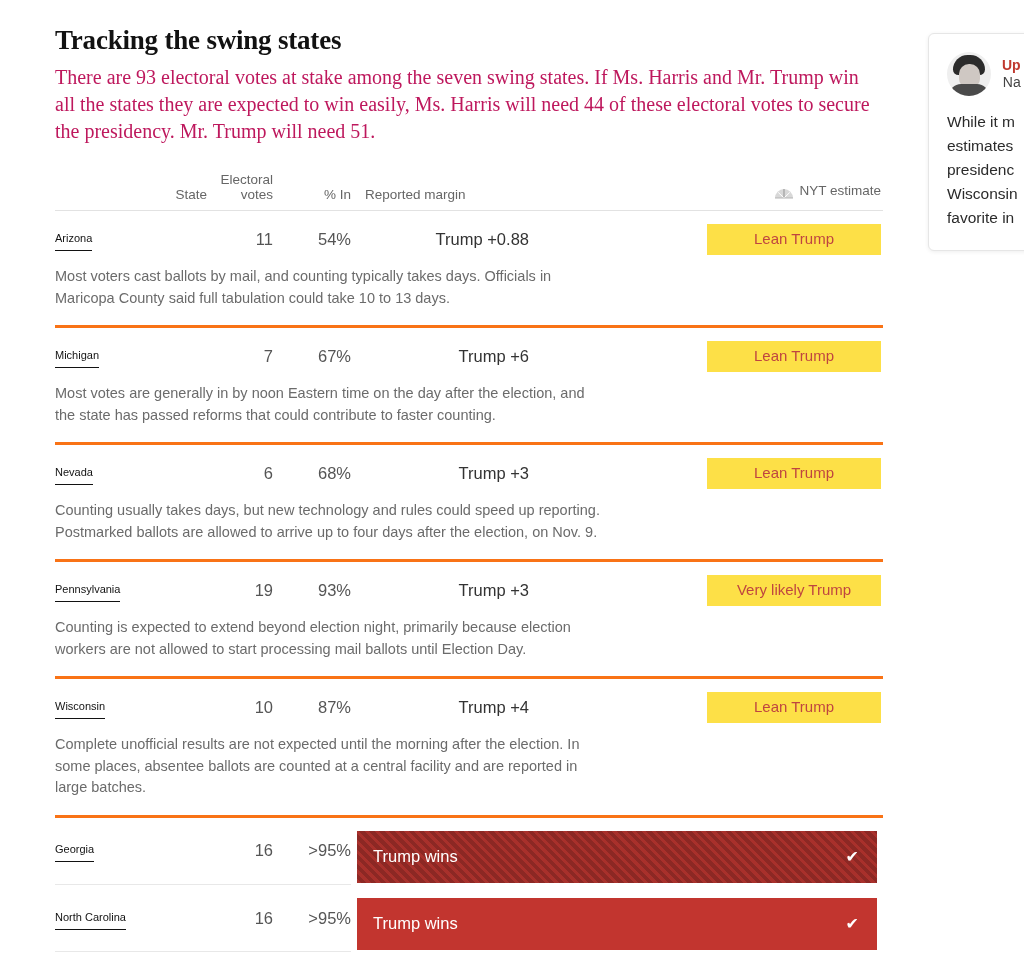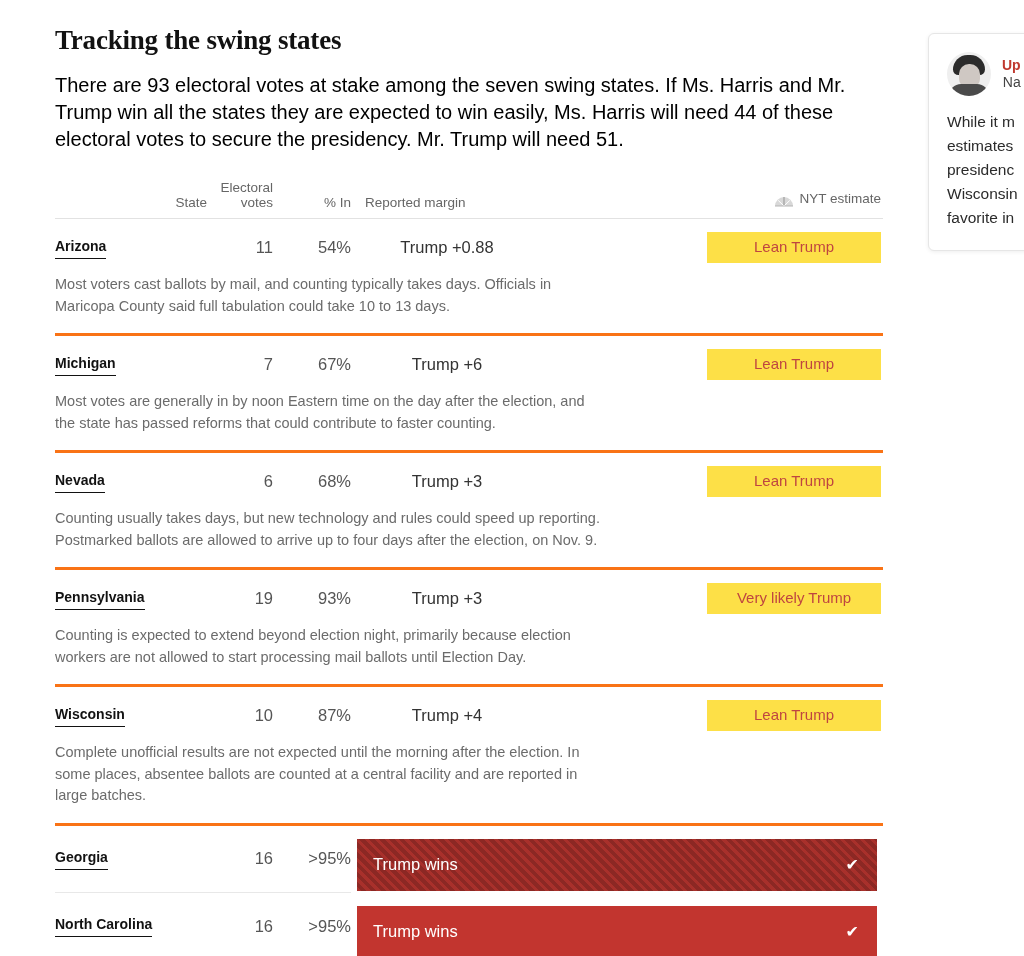--- a/index.html
+++ b/index.html
@@ -30,25 +30,25 @@
   #headline {
     font-family: "Liberation Serif", serif;
     font-weight: bold;
     font-size: 27px;
     line-height: 33px;
     color: #121212;
     letter-spacing: -0.2px;
   }
 
   #standfirst {
-    font-family: Liberation Sans, sans-serif;
+    font-family: Liberation Serif, serif;
     font-size: 20px;
     line-height: 27px;
-    color: #000000;
-    margin-top: 15px;
+    color: #be185d;
+    margin-top: 7px;
     width: 824px;
   }
 
   
   #swing-table {
     margin-top: 27px;
     width: 828px;
     border-collapse: collapse;
     table-layout: fixed;
   }
@@ -82,36 +82,36 @@
   
   tbody tr.state-row > td {
     padding-top: 13px;
     padding-bottom: 2px;
     vertical-align: middle;
   }
 
   td.state-cell { text-align: left; }
   .state-name {
     display: inline-block;
-    font-size: 14px;
-    font-weight: bold;
+    font-size: 11px;
+    font-weight: normal;
     color: #121212;
     border-bottom: 1.5px solid #121212;
     padding-bottom: 2px;
     line-height: 19px;
     cursor: pointer;
   }
 
   td.votes-cell, td.in-cell {
     text-align: right;
     font-size: 16.5px;
     color: #555555;
   }
   td.margin-cell {
-    text-align: center;
+    text-align: right;
     padding-left: 14px;
     font-size: 16.5px;
     color: #333333;
     white-space: nowrap;
   }
   td.est-cell { text-align: right; padding-right: 2px; }
 
   
   .pill {
     display: inline-block;

